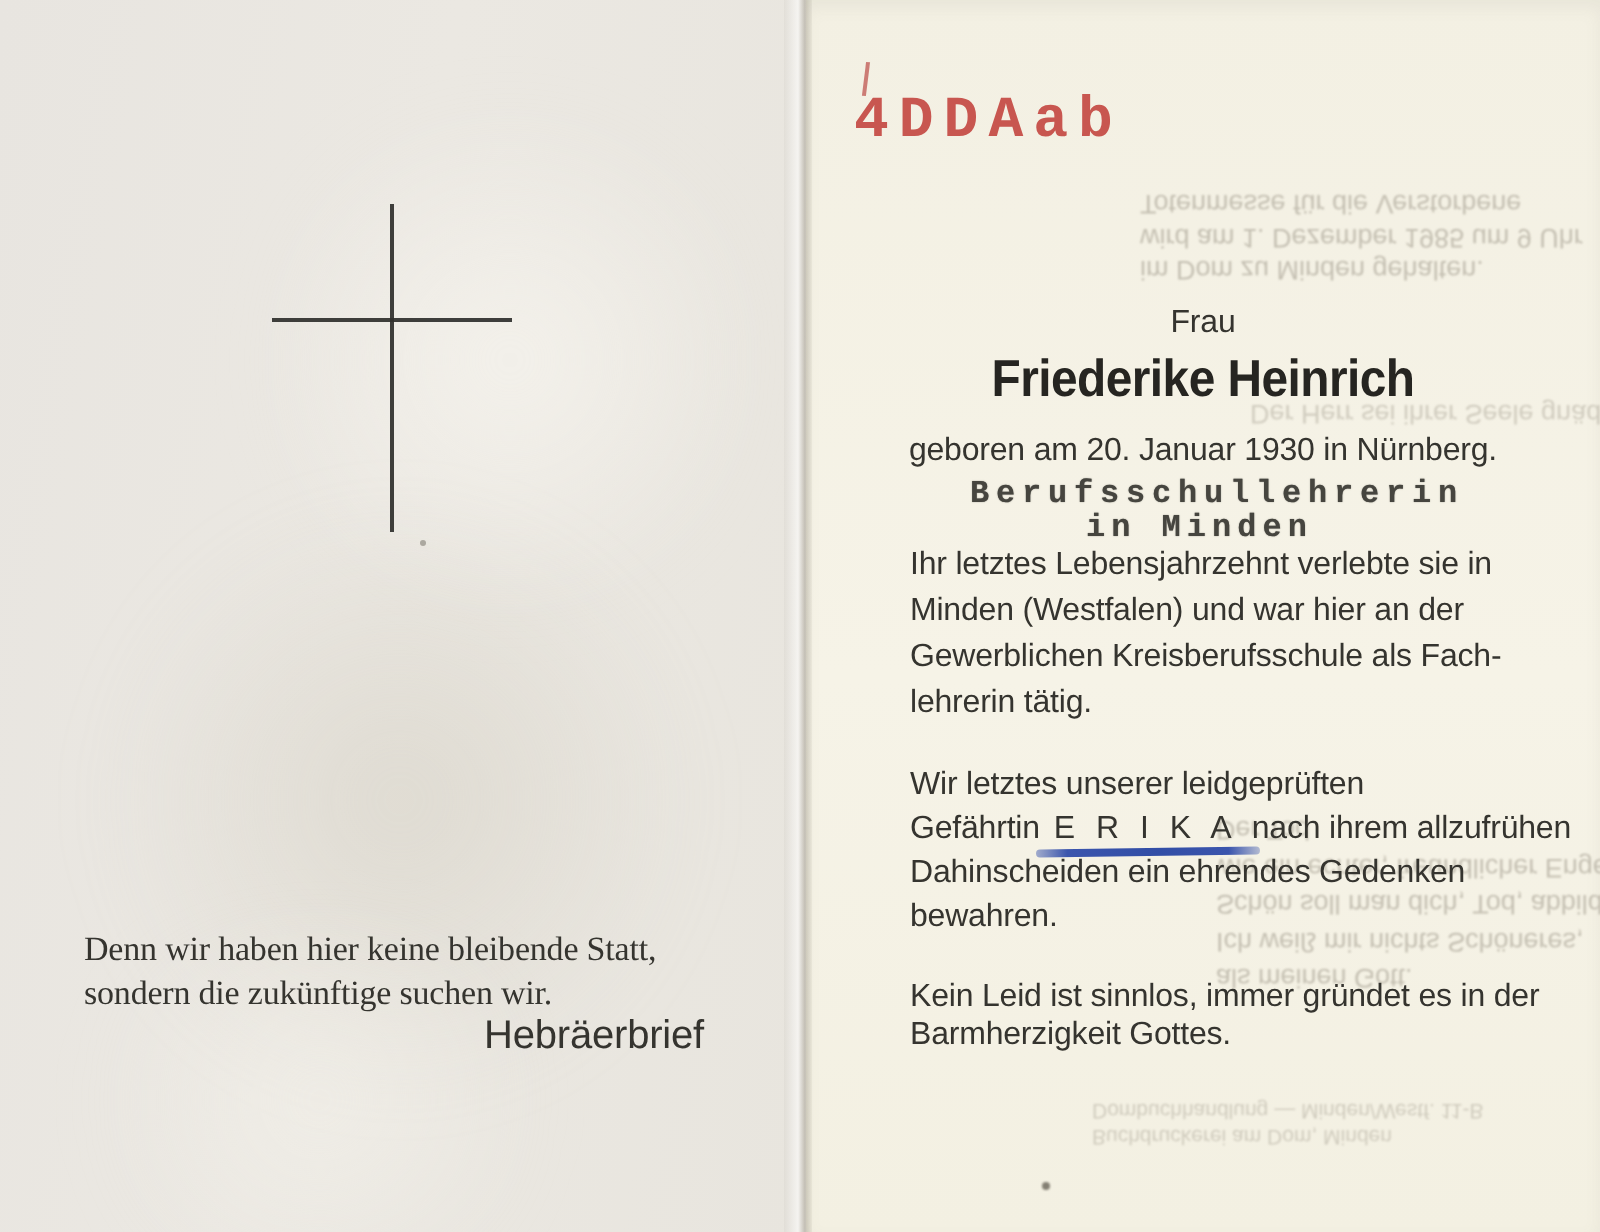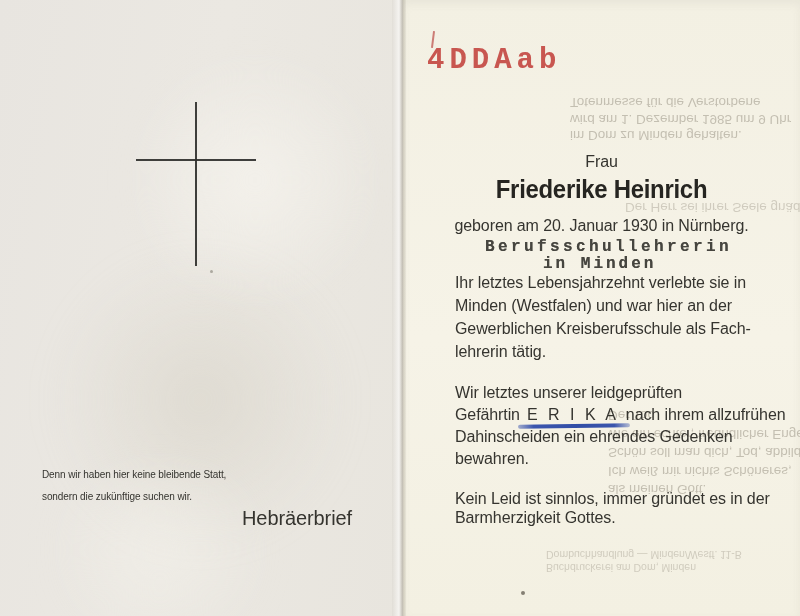--- a/index.html
+++ b/index.html
@@ -58,21 +58,21 @@
   .pen-underline{
     position:absolute;left:-9px;right:-11px;bottom:-4px;height:3.5px;border-radius:2px;
     background:linear-gradient(90deg,rgba(59,85,173,0.45),#3b55ad 14%,#324ea6 55%,#3b55ad 86%,rgba(59,85,173,0.35));
     transform:rotate(-0.8deg);
   }
 
   .cross-bar{position:absolute;background:#2f2f2d;opacity:0.92;}
   .cross-vertical{left:195px;top:102px;width:2px;height:164px;}
   .cross-horizontal{left:136px;top:159px;width:120px;height:2px;}
 
-  .quote-block{left:42px;top:464px;font-size:10px;line-height:22px;}
+  .quote-block{left:42px;top:464px;font-size:17px;line-height:22px;font-family:Liberation Serif, serif;}
   .quote-attribution{left:42px;top:507px;width:310px;text-align:right;font-size:20px;}
 
   .bleed{position:absolute;pointer-events:none;}
   .ghost-line{
     color:#a49e90;transform:scaleY(-1);opacity:0.6;filter:blur(0.4px);
     font-size:13.5px;line-height:16.5px;white-space:nowrap;
   }
   .bleed-mass{left:167px;top:93px;}
   .bleed-blessing{left:222px;top:198px;}
   .bleed-blessing .ghost-line{opacity:0.45;}

